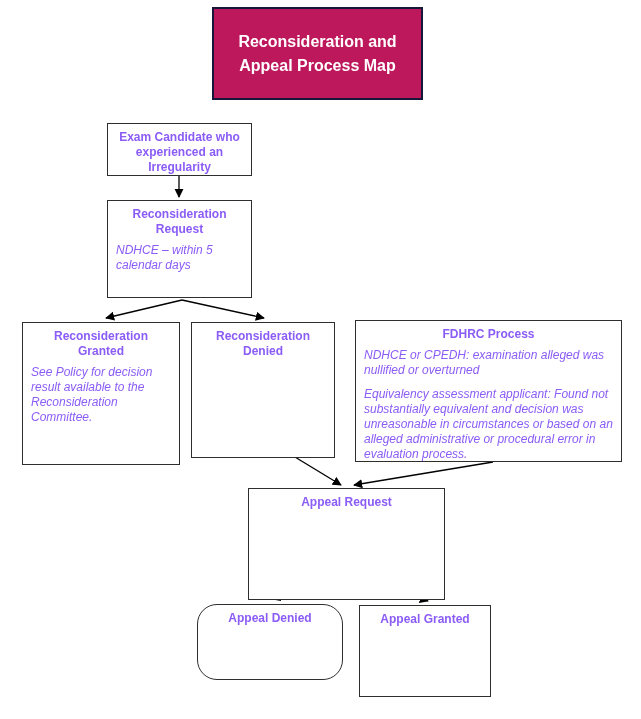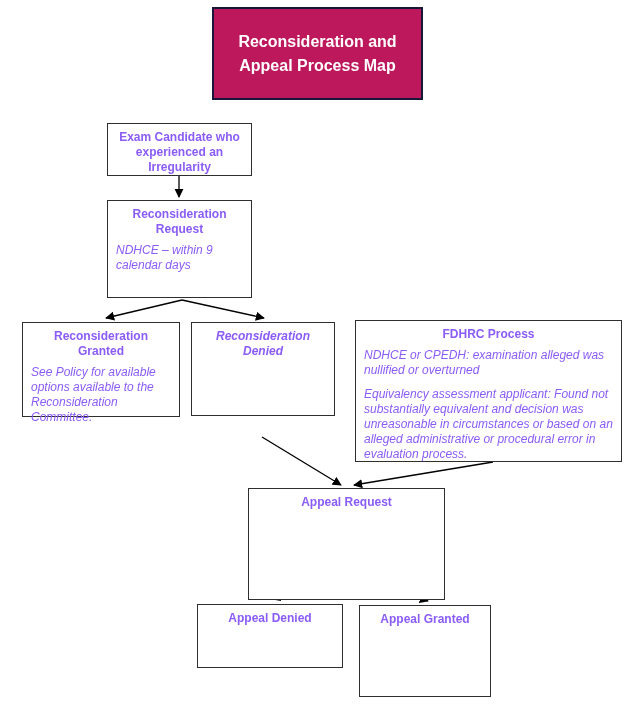--- a/index.html
+++ b/index.html
@@ -28,25 +28,25 @@
     background:#253a7c;border:2px solid #17173a;box-sizing:border-box;
     display:flex;align-items:center;justify-content:center;
     z-index:2;
   }
   .title-box .title-text{
     color:#ffffff;font-weight:bold;font-size:16px;line-height:24px;
     text-align:center;width:176px;
   }
   .exam-candidate{left:107px;top:123px;width:145px;height:53px;}
   .reconsideration-request{left:107px;top:200px;width:145px;height:98px;}
-  .reconsideration-granted{left:22px;top:322px;width:158px;height:95px;}
-  .reconsideration-denied{left:191px;top:322px;width:144px;height:94px;font-style:italic;}
+  .reconsideration-granted{left:22px;top:322px;width:158px;height:143px;}
+  .reconsideration-denied{left:191px;top:322px;width:144px;height:136px;}
   .fdhrc-decision{left:355px;top:320px;width:267px;height:142px;}
   .appeal-request{left:248px;top:488px;width:197px;height:112px;}
-  .appeal-denied{left:197px;top:604px;width:146px;height:64px;}
+  .appeal-denied{left:197px;top:604px;width:146px;height:76px;border-radius:20px;}
   .appeal-granted{left:359px;top:605px;width:132px;height:92px;}
 </style>
 </head>
 <body>
 
 <div class="stage">
 
   <svg class="connectors" width="641" height="719" viewBox="0 0 641 719">
     <defs>
       <marker id="arrow" viewBox="0 0 10 10" refX="9" refY="5" markerWidth="7" markerHeight="7" orient="auto-start-reverse">
@@ -66,28 +66,28 @@
     <div class="title-text" style="color: rgb(255, 255, 255);">Reconsideration and Appeal Process Map</div>
   </div>
 
   <div class="node exam-candidate">
     <div class="node-title">Exam Candidate who experienced an Irregularity</div>
   </div>
 
   <div class="node reconsideration-request">
     <div class="node-title">Reconsideration Request</div>
     <div class="node-body">
-      <p>NDHCE – within 9 calendar days</p>
+      <p>NDHCE – within 5 calendar days</p>
     </div>
   </div>
 
   <div class="node reconsideration-granted">
     <div class="node-title">Reconsideration Granted</div>
     <div class="node-body">
-      <p>See Policy for available options available to the Reconsideration Committee.</p>
+      <p>See Policy for decision result available to the Reconsideration Committee.</p>
     </div>
   </div>
 
   <div class="node reconsideration-denied">
     <div class="node-title">Reconsideration Denied</div>
   </div>
 
   <div class="node fdhrc-decision">
     <div class="node-title">FDHRC Process</div>
     <div class="node-body">

